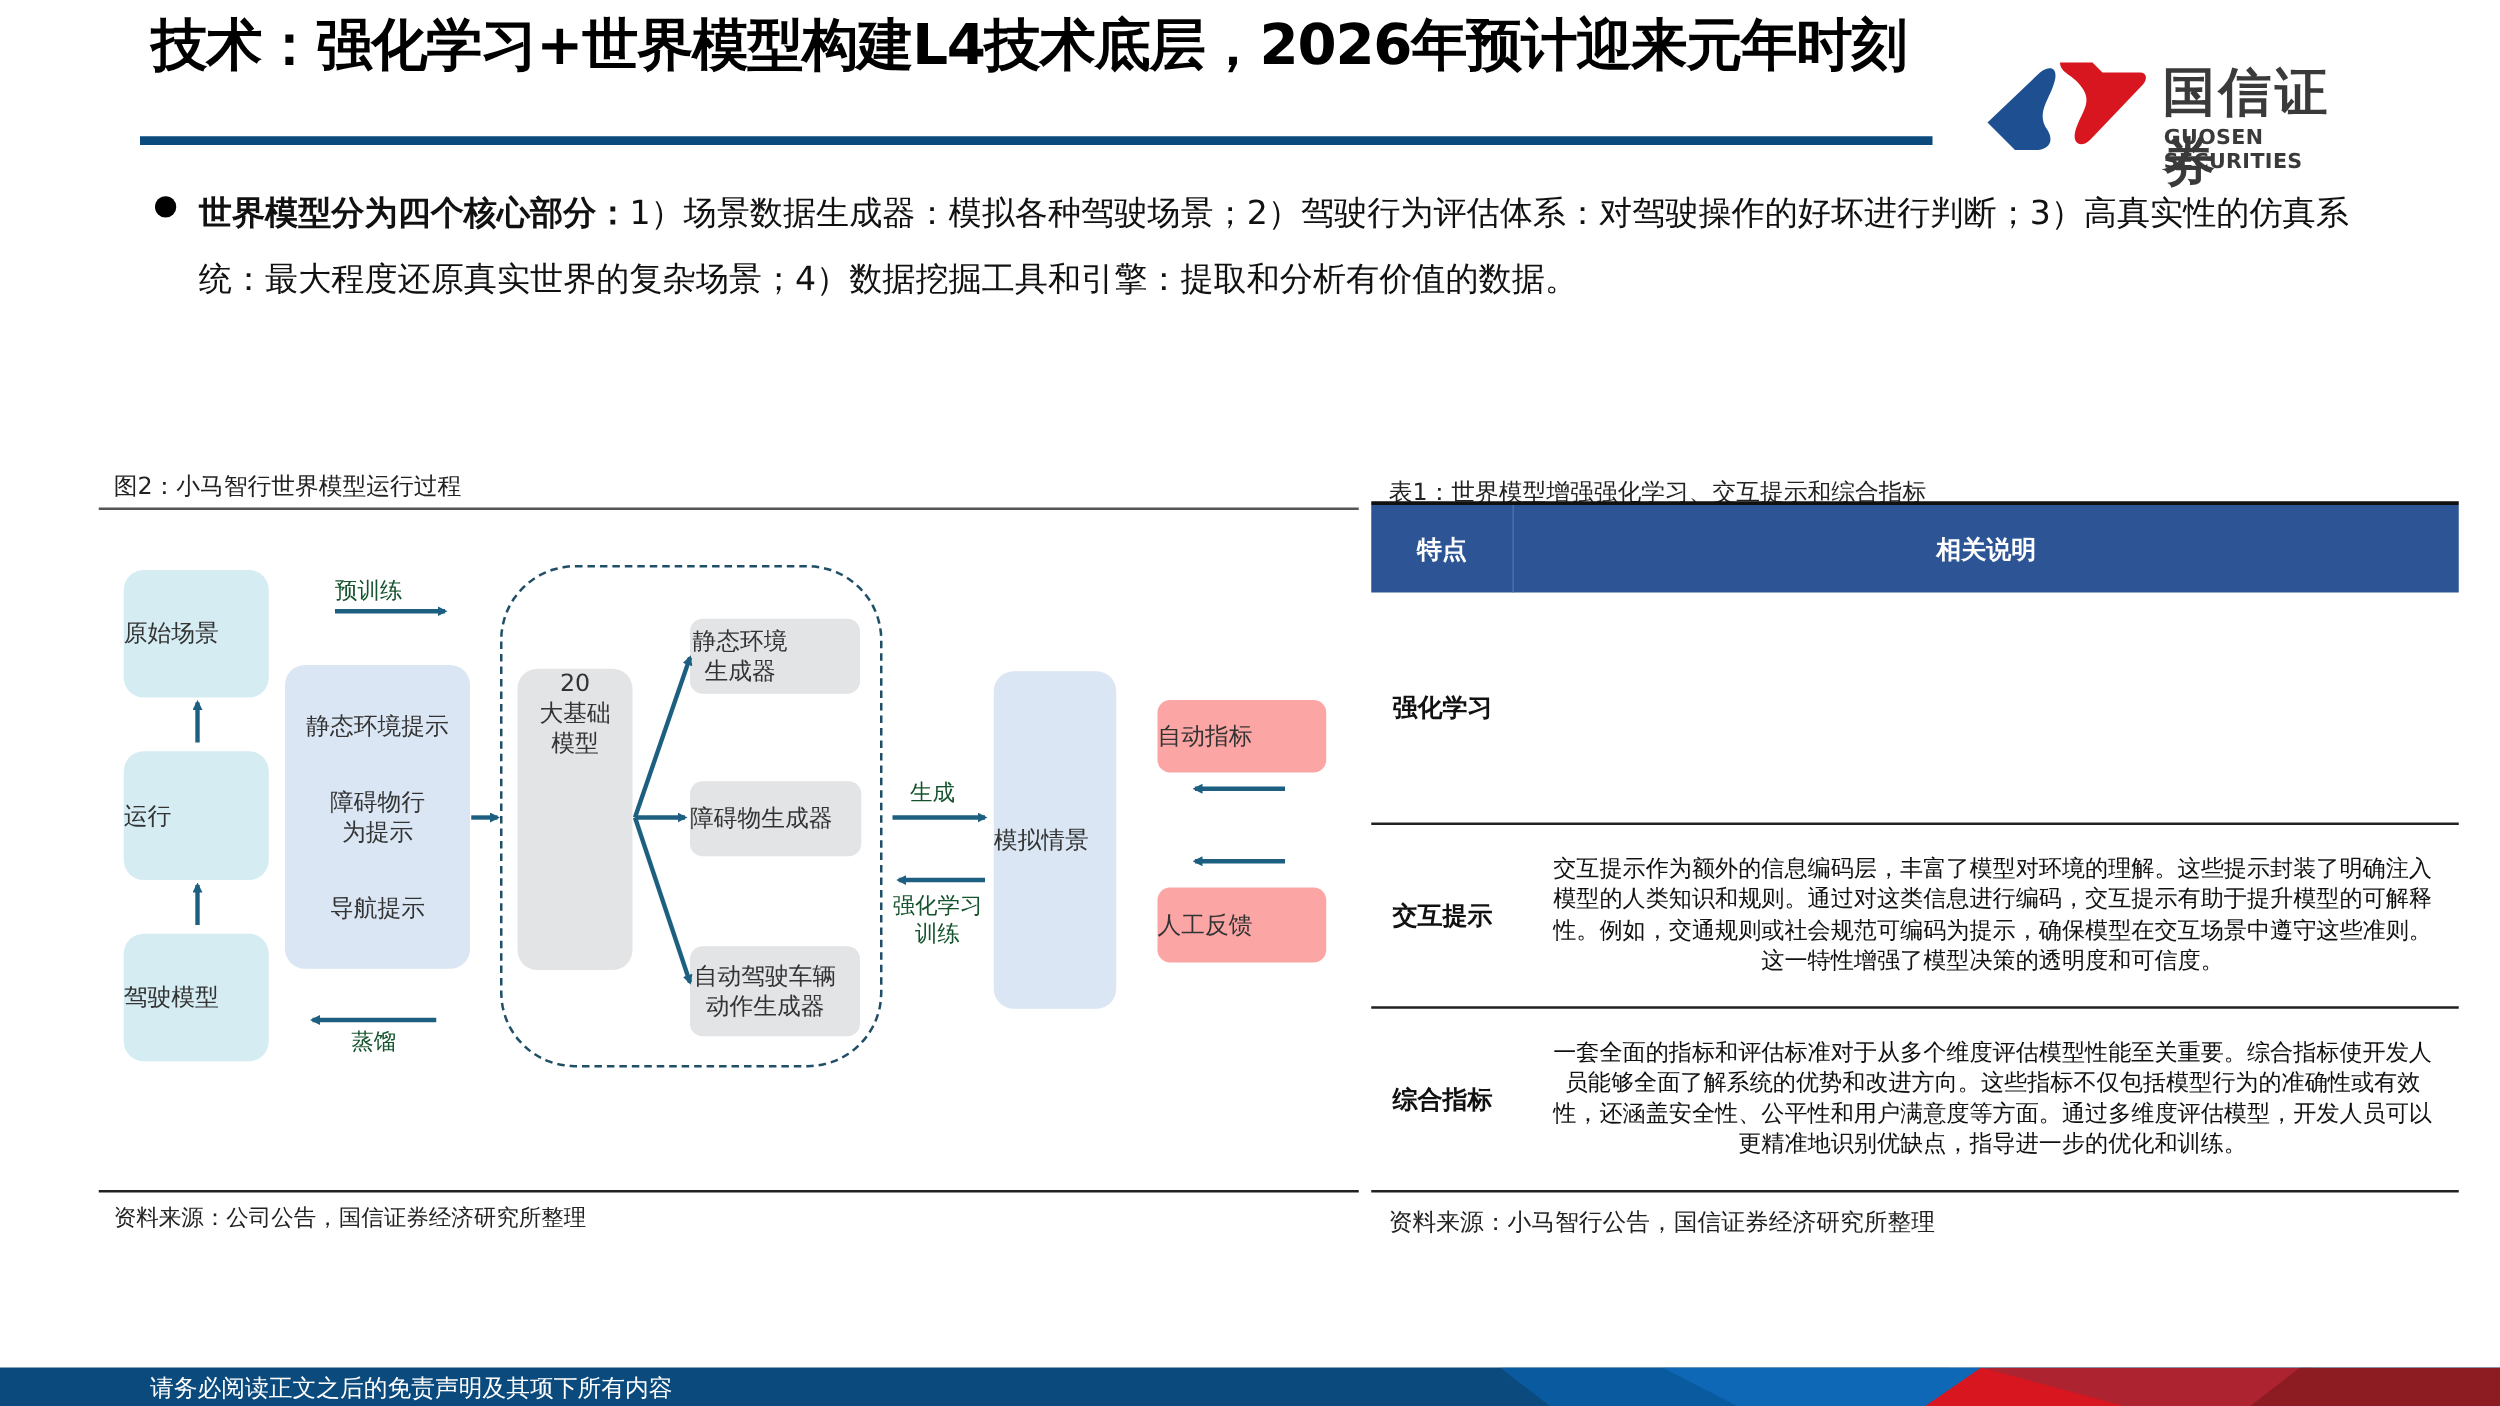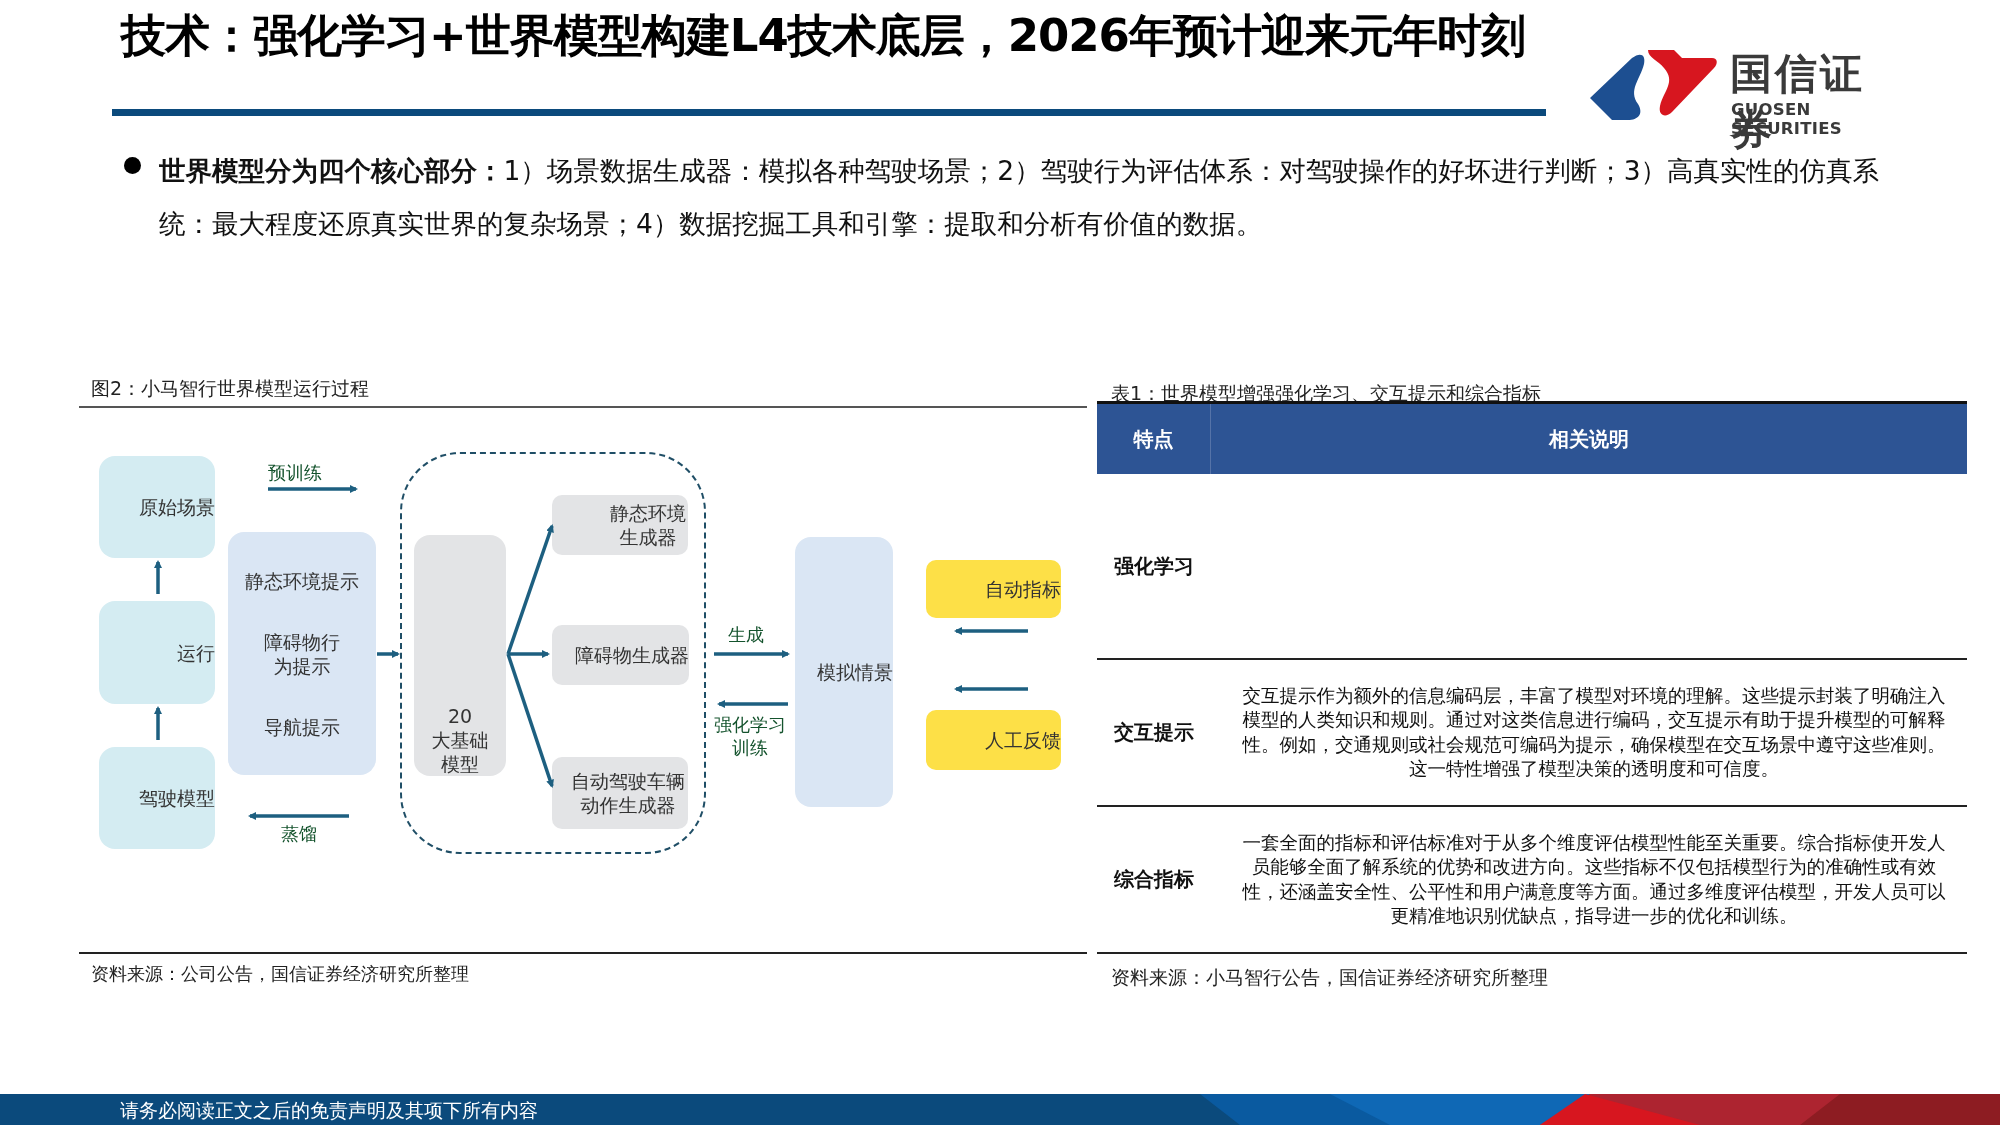--- a/index.html
+++ b/index.html
@@ -21,25 +21,25 @@
   .bullet-dot { left: 124px; top: 157px; width: 17px; height: 17px; border-radius: 50%; background: #000; }
   .bullet-text { left: 159px; top: 144px; width: 1750px; font-size: 26.5px; line-height: 53px; color: #111; }
   .bullet-text b { font-weight: bold; }
 
   
   .fig-caption { left: 91px; top: 376px; font-size: 19px; color: #222; }
   .fig-rule { left: 79px; top: 406px; width: 1008px; height: 2px; background: #555; }
   .fig-bottom-rule { left: 79px; top: 952px; width: 1008px; height: 2px; background: #222; }
   .fig-source { left: 91px; top: 962px; font-size: 18px; color: #222; }
 
-  .node { position: absolute; display: flex; align-items: center; justify-content: flex-end; text-align: center; font-size: 19px; color: #333; line-height: 24px; border-radius: 16px; }
+  .node { position: absolute; display: flex; align-items: center; justify-content: flex-start; text-align: center; font-size: 19px; color: #333; line-height: 24px; border-radius: 16px; }
   .teal { background: #d4ecf2; }
   .lblue { background: #dae6f4; }
   .grey { background: #e3e4e6; }
-  .peach { background: #fde047; padding-left: 36px; }
+  .peach { background: #fca5a5; }
   .edge-label { position: absolute; font-size: 18px; color: #14532d; text-align: center; line-height: 23px; }
   .dashed-box { position: absolute; border: 2.5px dashed #1f4e66; border-radius: 60px; }
 
   
   .tbl-caption { left: 1111px; top: 353px; font-size: 19px; color: #222; margin-top: 28px; }
   .tbl-top-rule { left: 1097px; top: 401px; width: 870px; height: 3px; background: #111; }
   .tbl-header { left: 1097px; top: 404px; width: 870px; height: 70px; background: #2d5494; display: flex; }
   .th { color: #fff; font-weight: bold; font-size: 20px; display: flex; align-items: center; justify-content: center; }
   .th-feature { width: 114px; border-right: 1px solid #5573a8; }
   .th-desc { flex: 1; }

